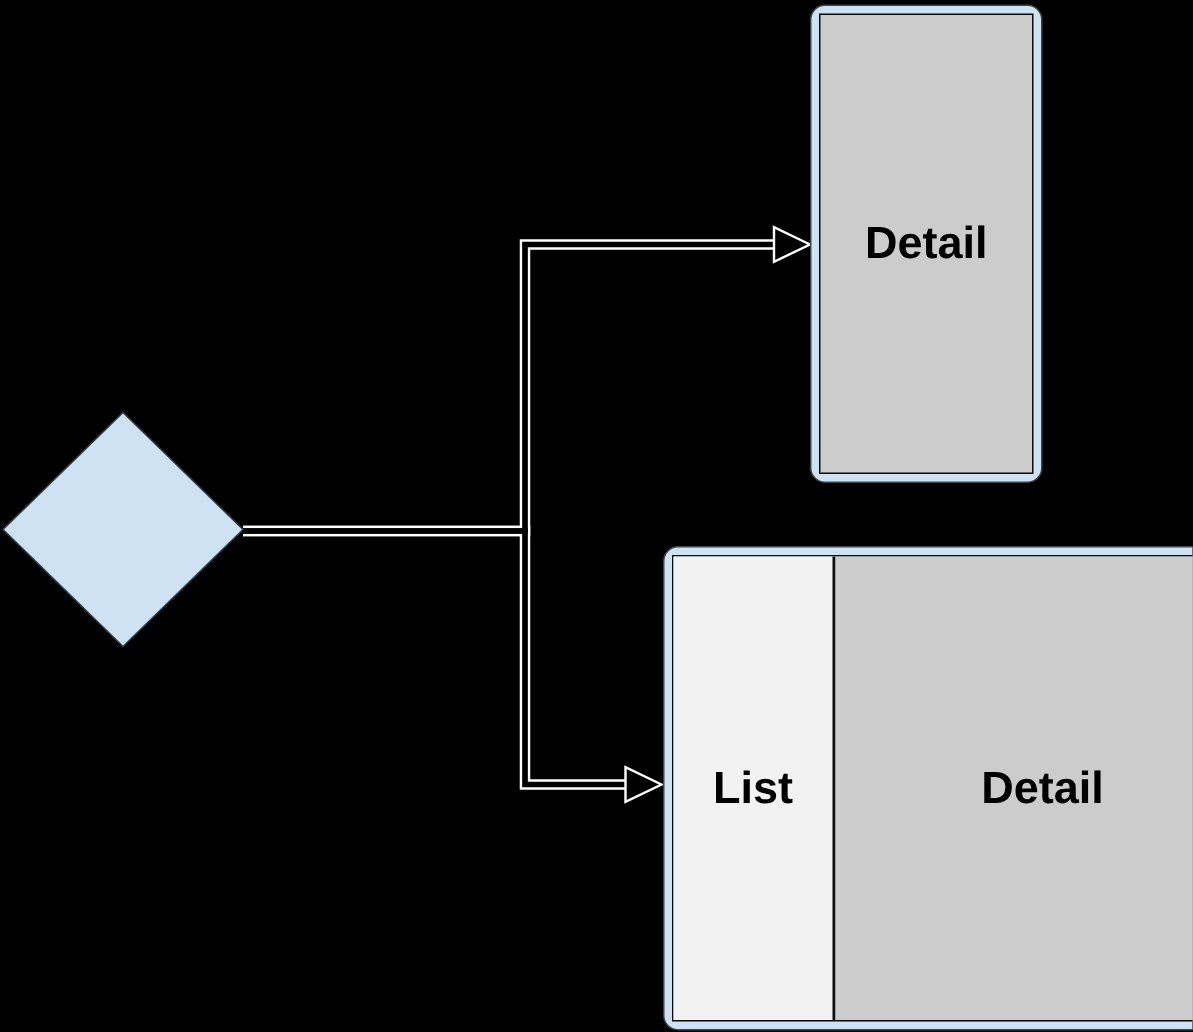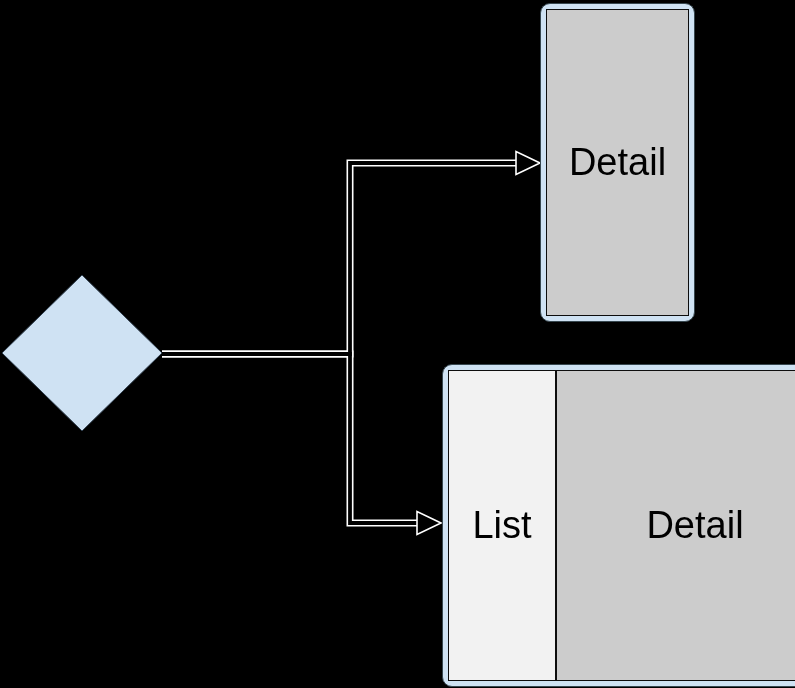--- a/index.html
+++ b/index.html
@@ -101,23 +101,24 @@
     width: 108px;
     flex: 0 0 108px;
     background: var(--list-fill);
     border-right: 2px solid var(--screen-stroke);
   }
   .pane-detail {
     flex: 1 1 auto;
     background: var(--screen-fill);
   }
   .screen-label {
-    font-size: 38px;
+    font-size: 30px;
     color: var(--label-color);
     white-space: nowrap;
+    font-weight: bold;
   }
 </style>
 </head>
 <body>
 
 <div class="canvas">
 
   <svg class="connector-layer" viewBox="0 0 795 688">
 
     <path class="casing" d="M162 354 H350 V163 H517"></path>

